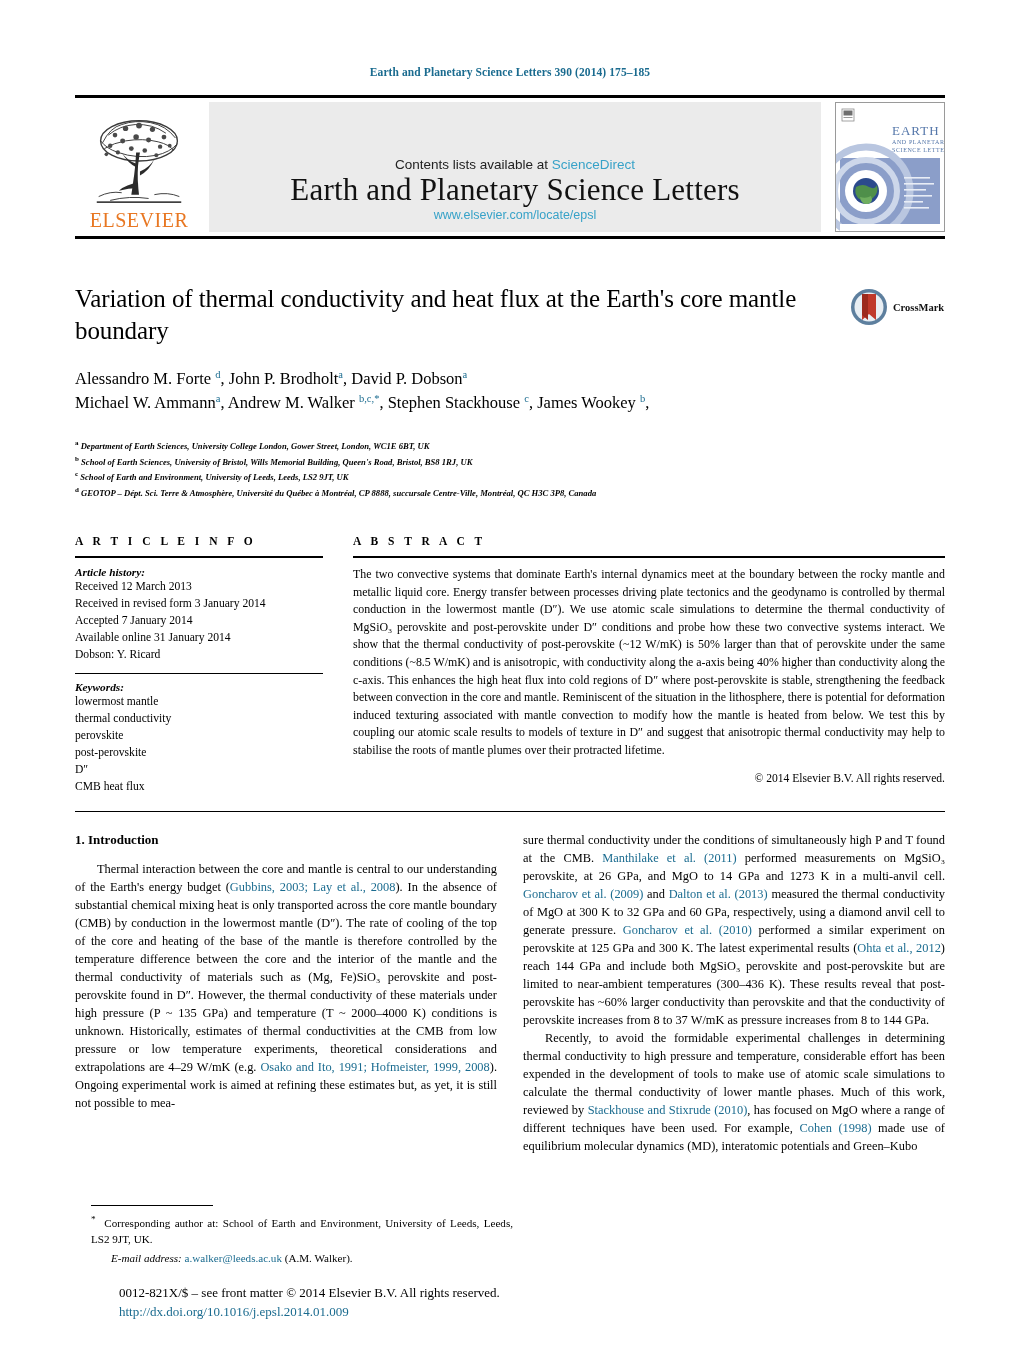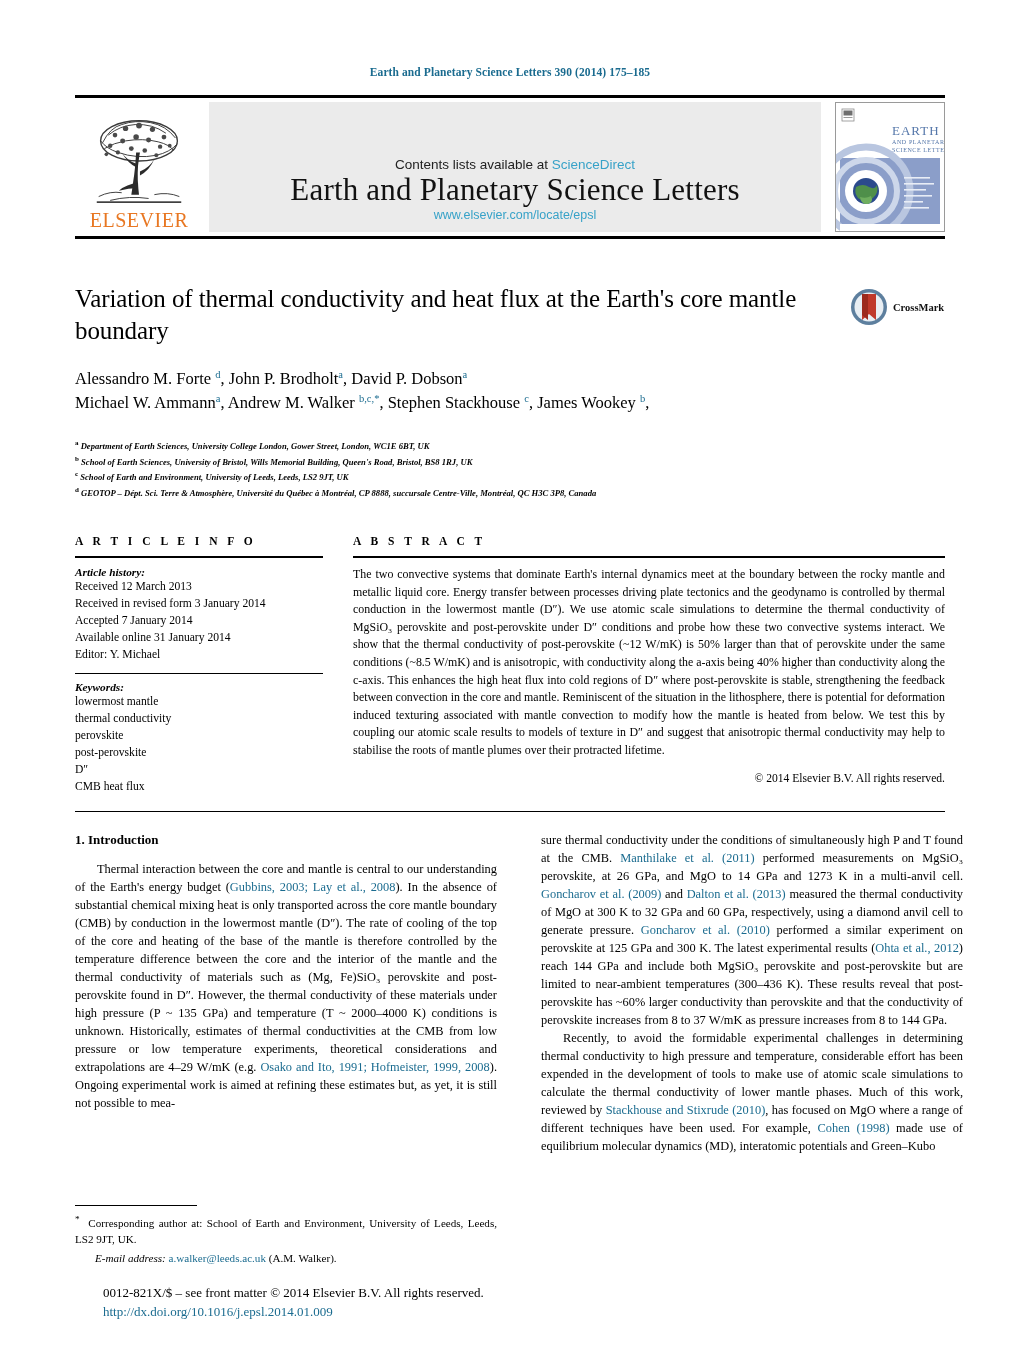--- a/index.html
+++ b/index.html
@@ -202,21 +202,21 @@
   }
 
   
   .body-rule {
     border-top: 1.4px solid #000;
     margin-top: 16px;
   }
   .columns {
     margin-top: 20px;
     display: flex;
-    gap: 44px;
+    gap: 26px;
     position: relative;
   }
   .col { width: 422px; flex: 0 0 422px; }
   .sec-title {
     font-size: 13px;
     font-weight: bold;
     margin: 0 0 13px 0;
   }
   .para {
     font-size: 12.4px;
@@ -226,21 +226,21 @@
     text-indent: 22px;
     hyphens: auto;
   }
   .para + .para { margin-top: 0; }
   a.ref, .ref {
     color: #1a6b8f;
     text-decoration: none;
   }
   .footnote-wrap {
     position: absolute;
-    left: 0;
+    left: 16px;
     top: 373px;
     width: 422px;
   }
   .fn-rule {
     width: 122px;
     border-top: 1.1px solid #000;
     margin-bottom: 7px;
   }
   .fn-line {
     font-size: 11.1px;
@@ -383,21 +383,21 @@
   <div class="info-abstract">
 
     <div class="col-info">
       <div class="sec-head">A R T I C L E   I N F O</div>
       <div class="rule-thick"></div>
       <div class="hist-label">Article history:</div>
       <div class="hist-line">Received 12 March 2013</div>
       <div class="hist-line">Received in revised form 3 January 2014</div>
       <div class="hist-line">Accepted 7 January 2014</div>
       <div class="hist-line">Available online 31 January 2014</div>
-      <div class="hist-line">Editor: Y. Michael</div>
+      <div class="hist-line">Dobson: Y. Ricard</div>
       <div class="rule-thin"></div>
       <div class="kw-label">Keywords:</div>
       <div class="kw-line">lowermost mantle</div>
       <div class="kw-line">thermal conductivity</div>
       <div class="kw-line">perovskite</div>
       <div class="kw-line">post-perovskite</div>
       <div class="kw-line">D″</div>
       <div class="kw-line">CMB heat flux</div>
     </div>
 

